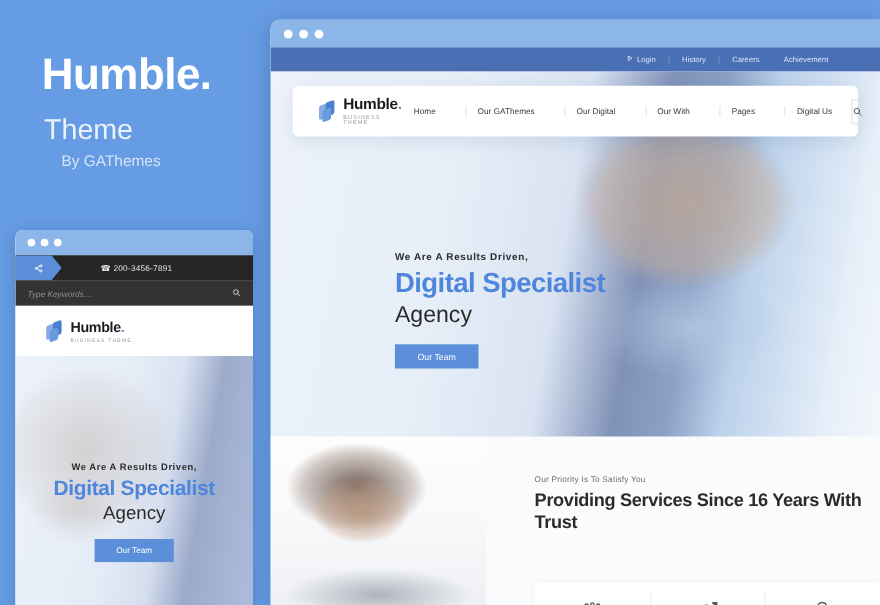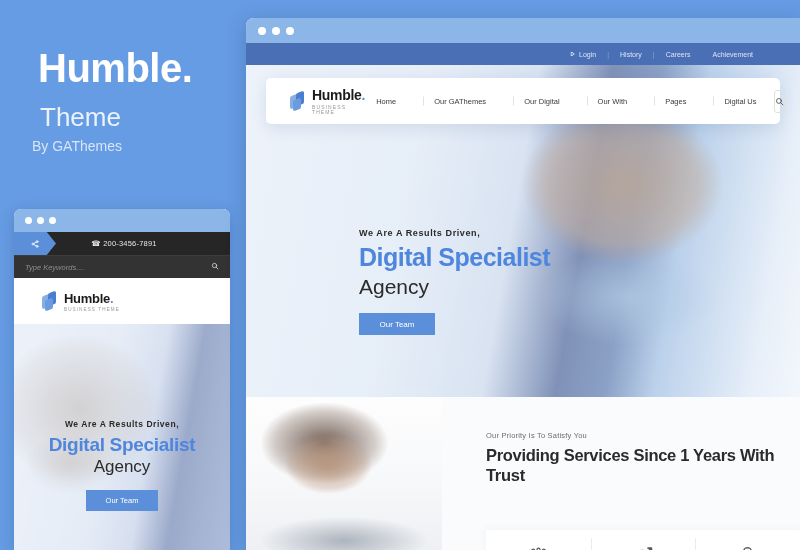--- a/index.html
+++ b/index.html
@@ -17,21 +17,21 @@
   .brand-title {
     position: absolute; left: 38px; top: 48px;
     font-size: 40px; font-weight: bold; color: #ffffff;
     letter-spacing: -0.5px; line-height: 1;
   }
   .brand-sub {
     position: absolute; left: 40px; top: 104px;
     font-size: 26px; font-weight: 300; color: #ebf2fb; line-height: 1;
   }
   .brand-by {
-    position: absolute; left: 32px; top: 138px;
+    position: absolute; left: 56px; top: 138px;
     font-size: 14px; font-weight: 400; color: #d6e5f8;
   }
 
   
   .mini-window {
     position: absolute; left: 14px; top: 209px;
     width: 216px; height: 341px;
     background: #ffffff;
     border-radius: 7px 7px 0 0;
     overflow: hidden;
@@ -342,21 +342,21 @@
       <div class="h-k">We Are A Results Driven,</div>
       <div class="h-h">Digital Specialist</div>
       <div class="h-s">Agency</div>
       <div class="h-btn">Our Team</div>
     </div>
 
     <div class="svc">
       <div class="svc-photo"></div>
       <div class="svc-right">
         <div class="svc-k">Our Priority Is To Satisfy You</div>
-        <div class="svc-h">Providing Services Since 1 Years With Trust</div>
+        <div class="svc-h">Providing Services Since 16 Years With Trust</div>
       </div>
     </div>
 
     <div class="cards">
 
       <div class="card">
         <div class="card-ico">
           <svg width="21" height="21" viewBox="0 0 24 24" fill="#5a5a5a">
             <circle cx="6" cy="5.2" r="1.7" fill="none" stroke="#5a5a5a" stroke-width="1.4"></circle>
             <circle cx="12" cy="4" r="1.7" fill="none" stroke="#5a5a5a" stroke-width="1.4"></circle>

